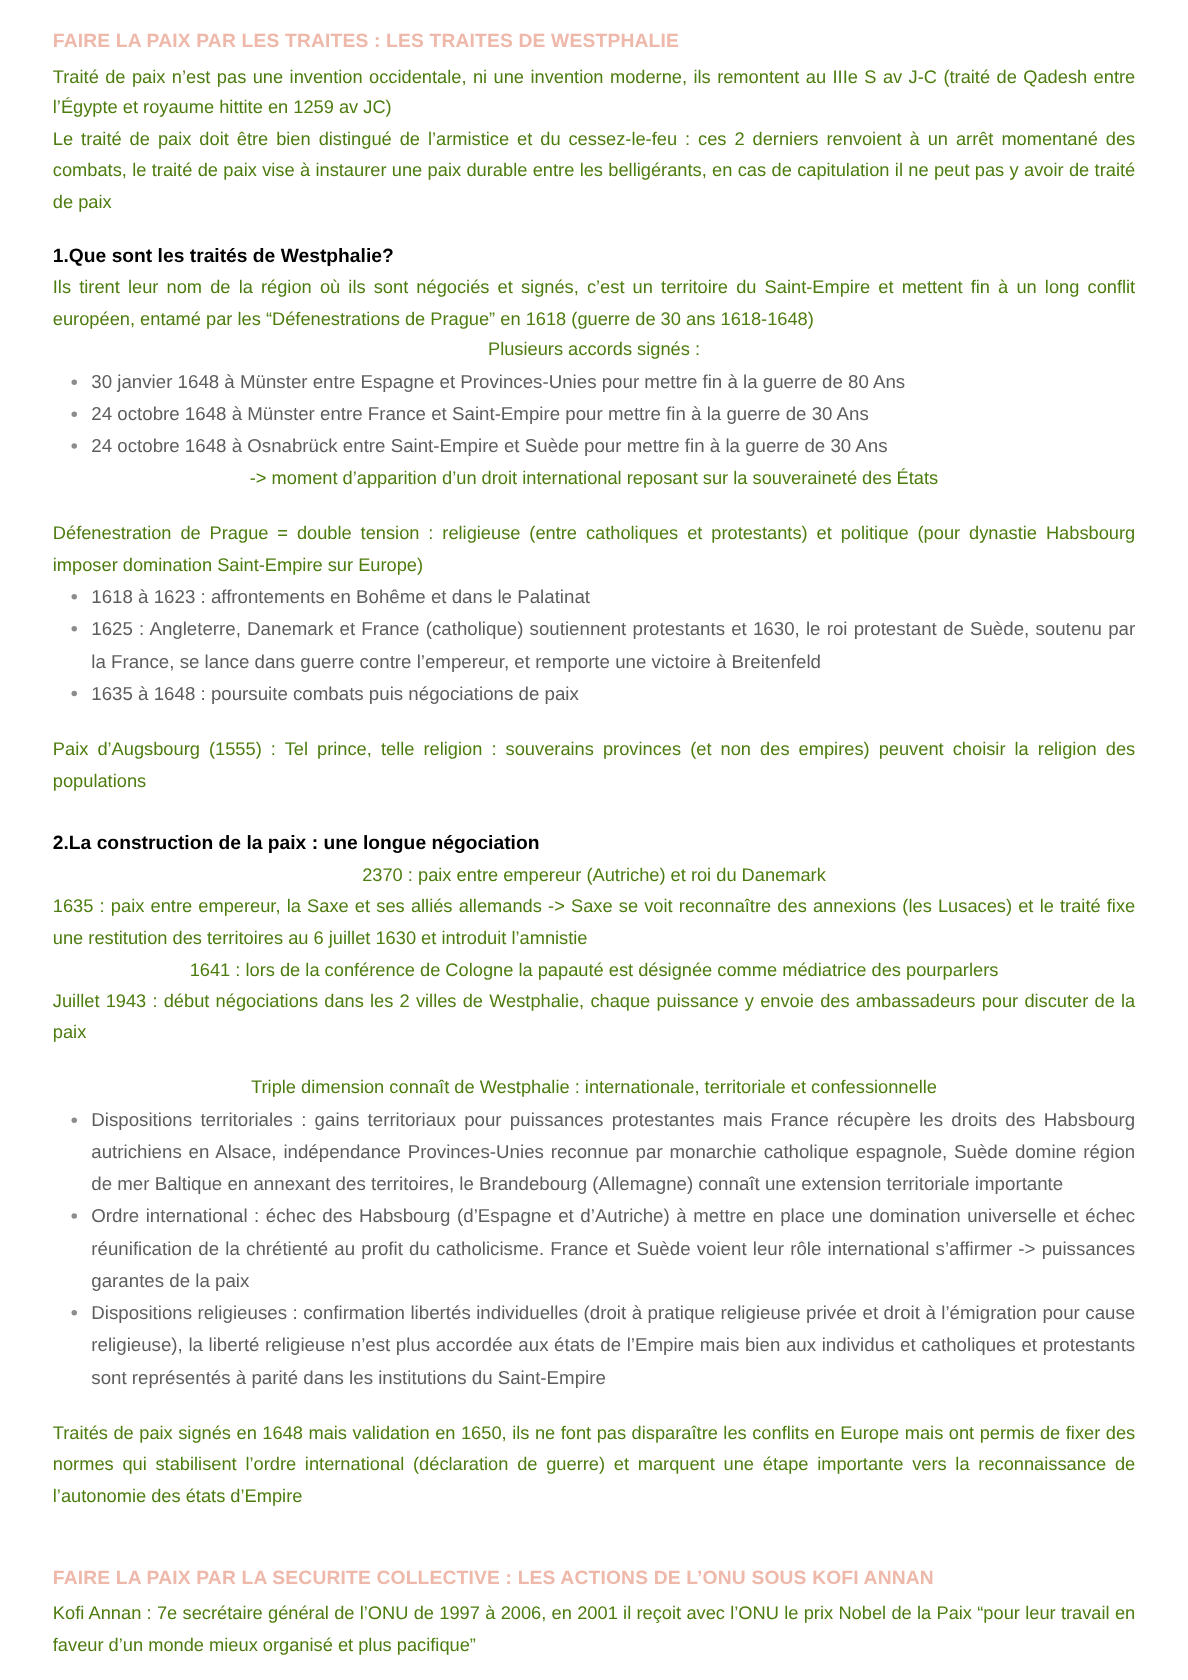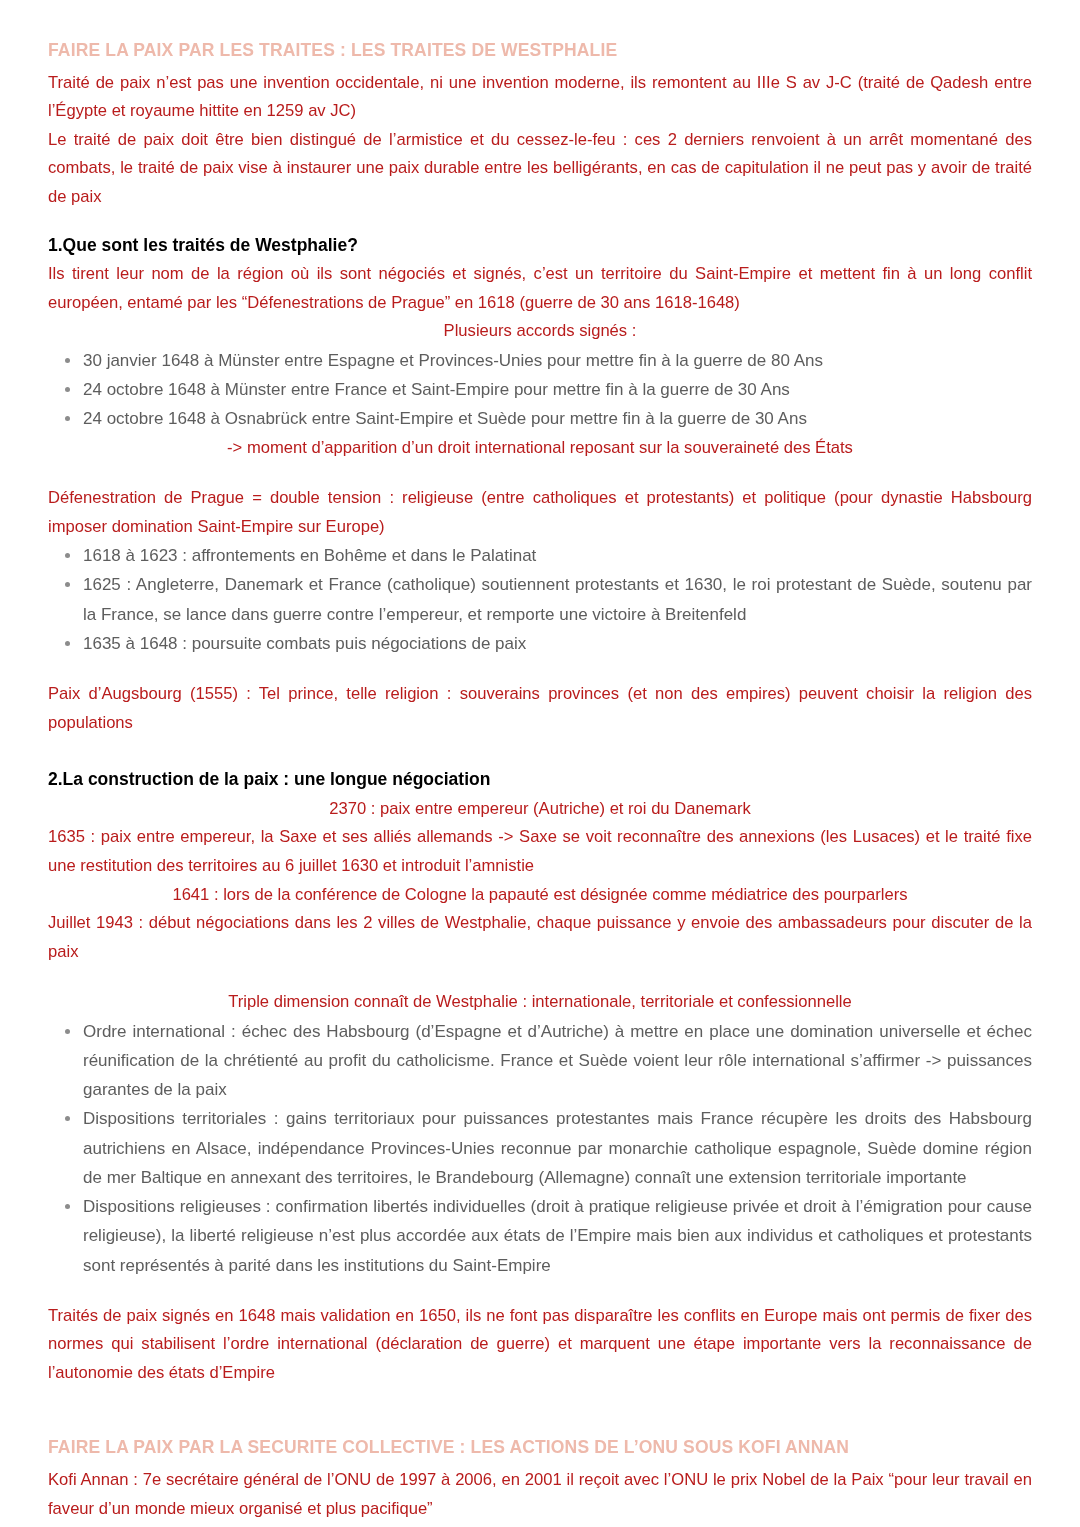--- a/index.html
+++ b/index.html
@@ -12,21 +12,20 @@
     height: 1527px;
     font-family: "Liberation Sans", sans-serif;
     overflow: hidden;
   }
   .page {
     box-sizing: border-box;
     width: 1080px;
     height: 1339px;
     padding: 27px 48px 0 48px;
     background: #ffffff;
-    margin-top: 13px;
   }
 
   
   .h-main {
     font-size: 17.5px;
     font-weight: 700;
     letter-spacing: 0.15px;
     color: #eeb9ab;
     margin: 0 0 7px 0;
     line-height: 1.25;
@@ -36,21 +35,21 @@
     font-size: 17.5px;
     font-weight: 700;
     color: #000000;
     margin: 0 0 4px 0;
     line-height: 1.3;
   }
 
   
   p.body, .body {
     font-size: 16.6px;
-    color: #b91c1c;
+    color: #4d7c0f;
     line-height: 1.72;
     margin: 0;
     text-align: justify;
     text-justify: inter-word;
     -webkit-hyphens: none;
     hyphens: none;
   }
   p.body.nojust {
     text-align: center;
   }
@@ -136,22 +135,22 @@
   <p class="body nojust">2370 : paix entre empereur (Autriche) et roi du Danemark</p>
   <p class="body">1635 : paix entre empereur, la Saxe et ses alliés allemands -&gt; Saxe se voit reconnaître des annexions (les Lusaces) et le traité fixe une restitution des territoires au 6 juillet 1630 et introduit l’amnistie</p>
   <p class="body nojust">1641 : lors de la conférence de Cologne la papauté est désignée comme médiatrice des pourparlers</p>
   <p class="body">Juillet 1943 : début négociations dans les 2 villes de Westphalie, chaque puissance y envoie des ambassadeurs pour discuter de la paix</p>
 
   <div class="gap-md"></div>
 
   <p class="body nojust">Triple dimension connaît de Westphalie : internationale, territoriale et confessionnelle</p>
 
   <ul class="bullets">
+    <li>Dispositions territoriales : gains territoriaux pour puissances protestantes mais France récupère les droits des Habsbourg autrichiens en Alsace, indépendance Provinces-Unies reconnue par monarchie catholique espagnole, Suède domine région de mer Baltique en annexant des territoires, le Brandebourg (Allemagne) connaît une extension territoriale importante</li>
     <li>Ordre international : échec des Habsbourg (d’Espagne et d’Autriche) à mettre en place une domination universelle et échec réunification de la chrétienté au profit du catholicisme. France et Suède voient leur rôle international s’affirmer -&gt; puissances garantes de la paix</li>
-    <li>Dispositions territoriales : gains territoriaux pour puissances protestantes mais France récupère les droits des Habsbourg autrichiens en Alsace, indépendance Provinces-Unies reconnue par monarchie catholique espagnole, Suède domine région de mer Baltique en annexant des territoires, le Brandebourg (Allemagne) connaît une extension territoriale importante</li>
     <li>Dispositions religieuses : confirmation libertés individuelles (droit à pratique religieuse privée et droit à l’émigration pour cause religieuse), la liberté religieuse n’est plus accordée aux états de l’Empire mais bien aux individus et catholiques et protestants sont représentés à parité dans les institutions du Saint-Empire</li>
   </ul>
 
   <div class="gap-md"></div>
 
   <p class="body">Traités de paix signés en 1648 mais validation en 1650, ils ne font pas disparaître les conflits en Europe mais ont permis de fixer des normes qui stabilisent l’ordre international (déclaration de guerre) et marquent une étape importante vers la reconnaissance de l’autonomie des états d’Empire</p>
 
   <div class="gap-xl"></div>
 
   <h1 class="h-main">FAIRE LA PAIX PAR LA SECURITE COLLECTIVE : LES ACTIONS DE L’ONU SOUS KOFI ANNAN</h1>

